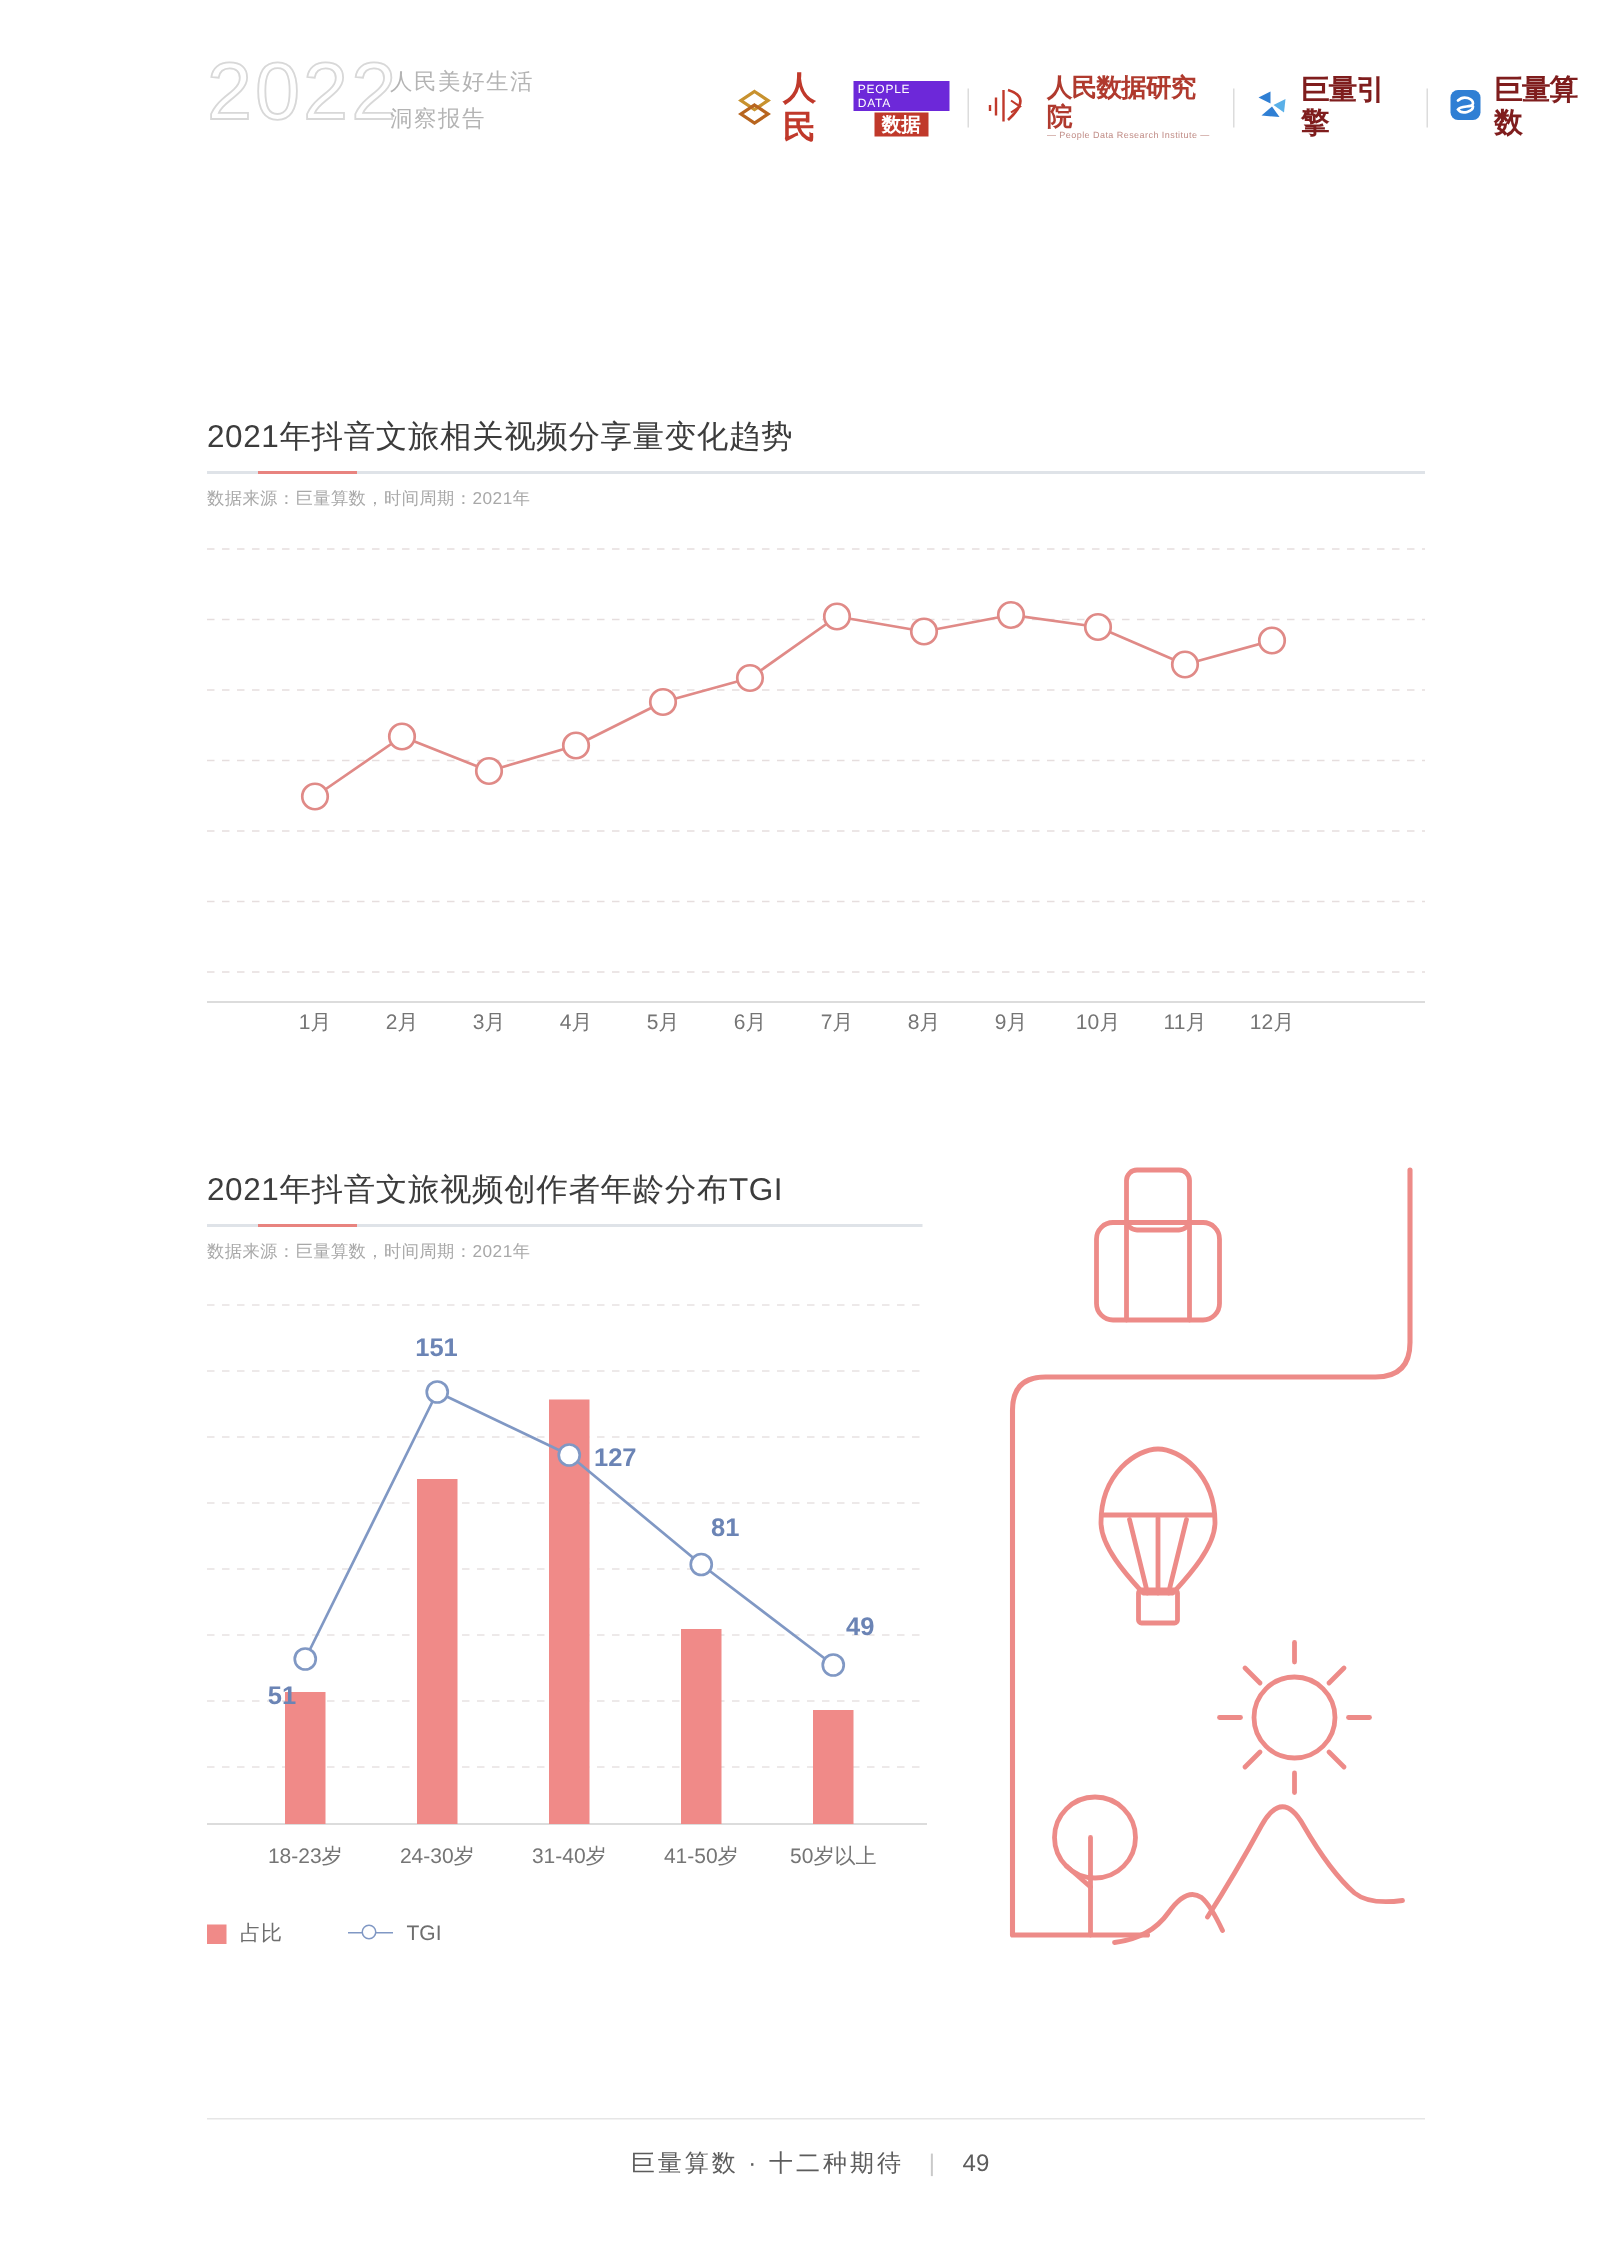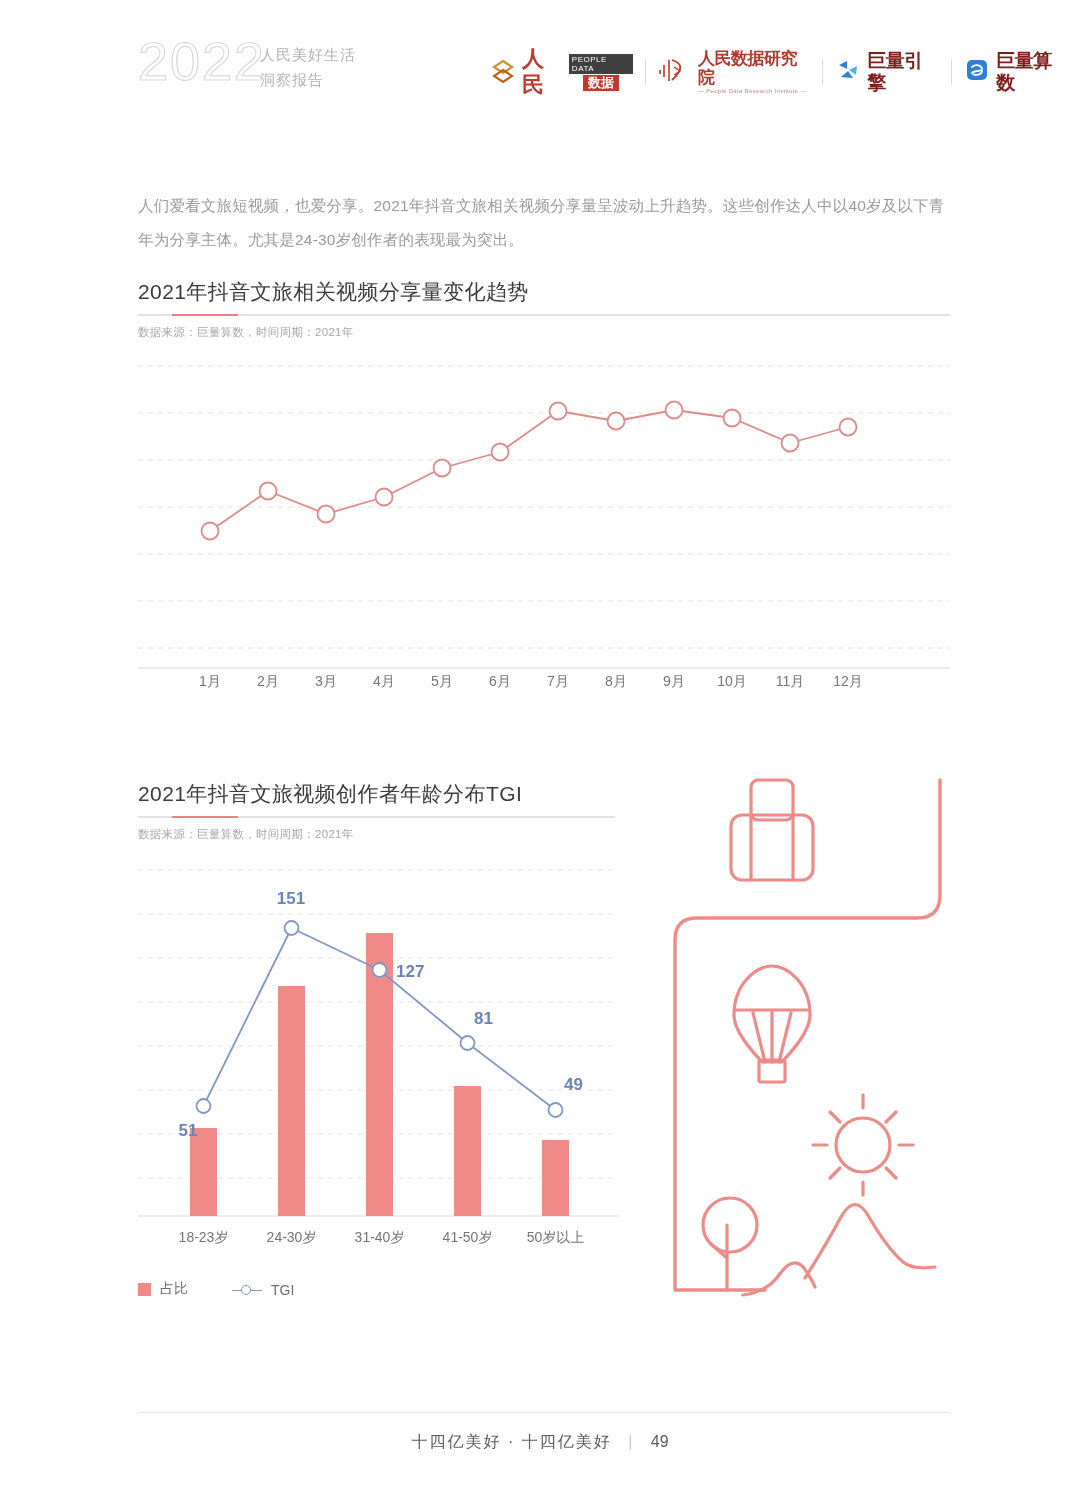--- a/index.html
+++ b/index.html
@@ -24,21 +24,21 @@
     font-size:15px;line-height:25px;color:#b4b4b4;
     letter-spacing:1px;
   }
   .logos{position:absolute;left:478px;top:46px;display:flex;align-items:center;gap:0px;}
   .logo-group{display:flex;align-items:center;gap:6px;padding:0 12px;}
   .logo-div{width:1px;height:26px;background:#dcdcdc;}
 
   .mark-pd{width:26px;height:26px;position:relative;}
   .mark-pd svg{display:block;}
   .pd-text{font-size:22px;font-weight:700;color:#c0392b;letter-spacing:-1px;line-height:26px;}
-  .pd-badge{display:inline-block;background:#404040;color:#fff;font-size:8px;
+  .pd-badge{display:inline-block;background:#6d28d9;color:#fff;font-size:8px;
             padding:1px 3px;line-height:9px;letter-spacing:.5px;}
   .pd-badge2{display:inline-block;background:#c0392b;color:#fff;font-size:13px;font-weight:700;
             padding:1px 5px;line-height:14px;}
   .pd-stack{display:flex;flex-direction:column;align-items:center;gap:1px;}
 
   .inst-text{font-size:17px;font-weight:700;color:#b03a2e;line-height:19px;letter-spacing:-.5px;}
   .inst-sub{font-size:6px;color:#c08c86;letter-spacing:.3px;line-height:8px;}
   .inst-stack{display:flex;flex-direction:column;}
 
   .oc-text{font-size:19px;font-weight:700;color:#7f1d1d;letter-spacing:-.5px;line-height:22px;}
@@ -54,21 +54,21 @@
   .sec-title{font-size:21px;color:#3c3c3c;letter-spacing:.4px;line-height:30px;font-weight:400;}
   .sec-rule{position:relative;height:2px;margin-top:7px;background:#dfe3e8;}
   .sec-rule::after{content:"";position:absolute;left:34px;top:0;width:66px;height:2px;background:#e8837f;}
   .sec-src{margin-top:9px;font-size:11.5px;color:#a8a8a8;letter-spacing:.3px;}
 
   
   .chart{position:absolute;}
   .chart svg{display:block;overflow:visible;}
 
   
-  .legend{position:absolute;display:flex;align-items:flex-end;gap:44px;}
+  .legend{position:absolute;display:flex;align-items:flex-start;gap:44px;}
   .lg{display:flex;align-items:center;gap:9px;font-size:14px;color:#6e6e6e;}
   .lg-swatch{width:13px;height:13px;background:#f08a88;}
   .lg-line{width:30px;height:13px;position:relative;}
   .lg-line::before{content:"";position:absolute;left:0;top:6px;width:30px;height:1.6px;background:#8098c4;}
   .lg-line::after{content:"";position:absolute;left:9px;top:1.5px;width:8px;height:8px;
                   border:1.8px solid #8098c4;background:#fff;border-radius:50%;}
 
   
   .illus{position:absolute;left:655px;top:770px;}
 
@@ -150,21 +150,20 @@
             <rect x="3" y="3" width="20" height="20" rx="5" fill="#2f7fd4"></rect>
             <path d="M8 10 C12 6 18 9 18 12 C18 15 10 13 8 16 C11 20 18 17 18 14" fill="none" stroke="#fff" stroke-width="1.8" stroke-linecap="round"></path>
           </svg>
         </span>
         <span class="oc-text">巨量算数</span>
       </div>
 
     </div>
   </div>
 
-  <p class="intro">人们爱看文旅短视频，也爱分享。2021年抖音文旅相关视频分享量呈波动上升趋势。这些创作达人中以40岁及以下青年为分享主体。尤其是24-30岁创作者的表现最为突出。</p>
 
   <div class="sec" style="left:138px;top:277px;width:812px;">
     <div class="sec-title">2021年抖音文旅相关视频分享量变化趋势</div>
     <div class="sec-rule"></div>
     <div class="sec-src">数据来源：巨量算数，时间周期：2021年</div>
   </div>
 
   <div class="chart" style="left:138px;top:358px;text-align:right;">
     <svg width="812" height="330" viewBox="0 0 812 330">
       <g>
@@ -323,18 +322,18 @@
         <g>
           <path d="M88 525 Q112 522 124 505 Q136 488 146 495 Q152 500 160 517"></path>
           <path d="M150 508 Q168 480 186 447 Q200 422 214 447 Q232 478 248 492 Q258 500 280 497"></path>
         </g>
       </g>
     </svg>
   </div>
 
   <div class="footer-rule"></div>
   <div class="footer">
-    <span>十四亿美好 · 十四亿美好</span>
+    <span>巨量算数 · 十二种期待</span>
     <span class="sep">|</span>
     <span class="pg">49</span>
   </div>
 
 </div>
 
 </body></html>

